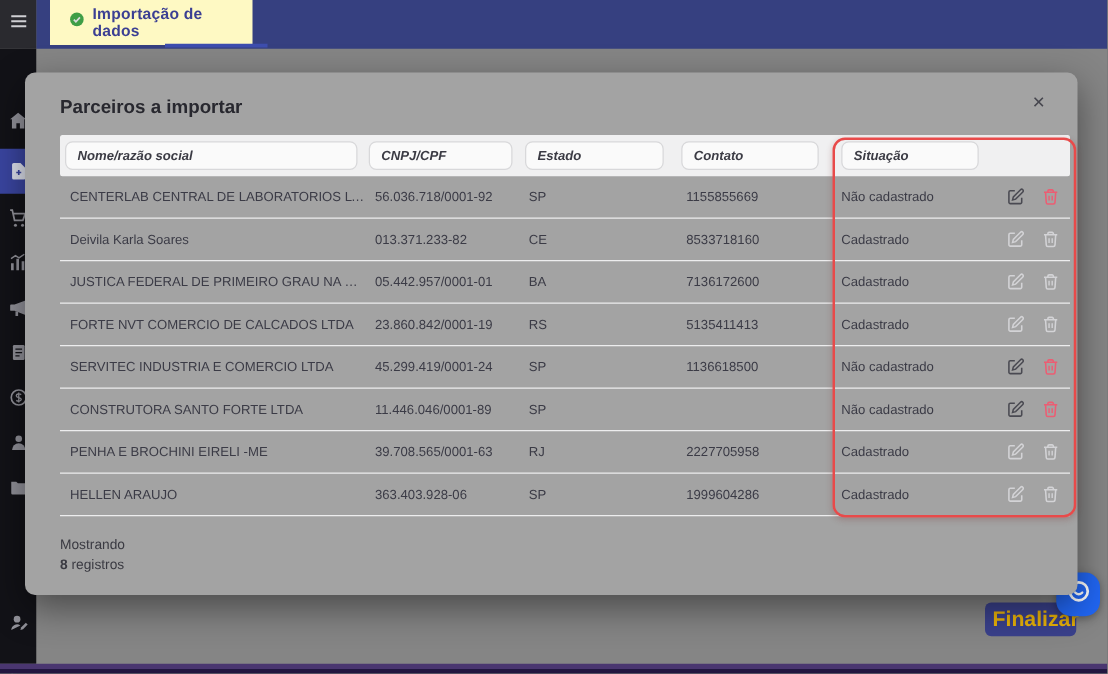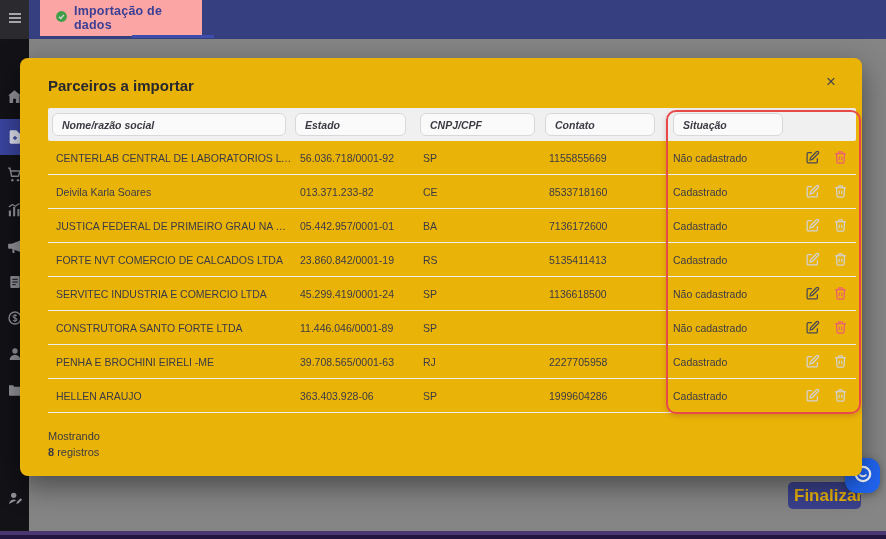--- a/index.html
+++ b/index.html
@@ -2,42 +2,42 @@
 <html><head>
 <meta charset="utf-8">
 <style>
   html,body{margin:0;padding:0;background:#6b6b6b;}
   #app{position:relative;width:886px;height:539px;overflow:hidden;background:#858585;
        font-family:"Liberation Sans",sans-serif;}
   
   .topbar{position:absolute;left:29px;top:0;right:0;height:39px;background:#364080;}
   .burger-strip{position:absolute;left:0;top:0;width:29px;height:39px;background:#2a2a2f;
        display:flex;align-items:center;justify-content:center;cursor:pointer;}
-  .tab{position:absolute;left:11px;top:0;width:162px;height:36px;background:#fca5a5;
+  .tab{position:absolute;left:11px;top:0;width:162px;height:36px;background:#fef9c3;
        display:flex;align-items:center;gap:6px;padding-left:15px;box-sizing:border-box;cursor:pointer;}
   .tab-label{color:#3b3f93;font-weight:700;font-size:12.5px;letter-spacing:.2px;}
   .tab-underline{position:absolute;left:103px;top:35px;width:82px;height:3px;background:#3e4eae;}
   
   .sidebar{position:absolute;left:0;top:39px;width:29px;bottom:8px;background:#121217;}
   .side-item{position:absolute;left:0;width:29px;height:30px;display:flex;align-items:center;
        justify-content:center;color:#92929a;cursor:pointer;}
   .side-item.active{height:36px;background:#3a45a0;color:#dfe2ee;}
   .side-item svg{display:block;}
   
   .bottom-bar{position:absolute;left:0;right:0;bottom:0;height:8px;
        background:linear-gradient(#4a3670 0 55%,#221640 55% 100%);}
   
   .finalize-btn{position:absolute;left:788px;top:482px;width:73px;height:27px;background:#3a418c;
        color:#eab308;border:none;border-radius:5px;font-weight:700;font-size:17px;
        font-family:"Liberation Sans",sans-serif;cursor:pointer;}
   .chat-launcher{position:absolute;left:845px;top:458px;width:35px;height:35px;border-radius:12px;
        background:#2166f3;display:flex;align-items:center;justify-content:center;cursor:pointer;
        box-shadow:0 2px 8px rgba(0,0,0,.35);}
   
-  .modal{position:absolute;left:20px;top:58px;width:842px;height:418px;background:#eab308;
+  .modal{position:absolute;left:20px;top:58px;width:842px;height:418px;background:#a3a3a3;
        border-radius:8px;box-shadow:0 10px 30px rgba(0,0,0,.45);}
   .modal-title{position:absolute;left:28px;top:19px;font-size:15px;font-weight:700;color:#28282f;}
   .modal-close{position:absolute;right:20px;top:14px;font-size:17px;color:#46464e;cursor:pointer;
        background:none;border:none;font-family:"Liberation Sans",sans-serif;line-height:1;}
   
   .table{position:absolute;left:28px;top:50px;width:808px;}
   .thead{display:flex;align-items:center;height:33px;background:#f0f0f1;border-radius:2px;}
   .th,.td{box-sizing:border-box;}
   .col-name{width:245px;}
   .col-doc{width:125px;}
@@ -204,22 +204,22 @@
     </span>
   </div>
 
   <div class="modal">
     <div class="modal-title">Parceiros a importar</div>
     <button class="modal-close">×</button>
 
     <div class="table">
       <div class="thead" id="thead">
           <div class="th col-name"><input class="filter-box" placeholder="Nome/razão social" style=""></div>
+          <div class="th col-doc"><input class="filter-box" placeholder="CNPJ/CPF" style=""></div>
           <div class="th col-state"><input class="filter-box" placeholder="Estado" style=""></div>
-          <div class="th col-doc"><input class="filter-box" placeholder="CNPJ/CPF" style=""></div>
           <div class="th col-contact"><input class="filter-box" placeholder="Contato" style=""></div>
           <div class="th col-status"><input class="filter-box" placeholder="Situação" style=""></div>
           <div class="th col-actions"></div>
         </div>
       <div id="tbody">
           <div class="tr">
             <div class="td col-name">CENTERLAB CENTRAL DE LABORATORIOS LTDA</div>
             <div class="td col-doc">56.036.718/0001-92</div>
             <div class="td col-state">SP</div>
             <div class="td col-contact">1155855669</div>

